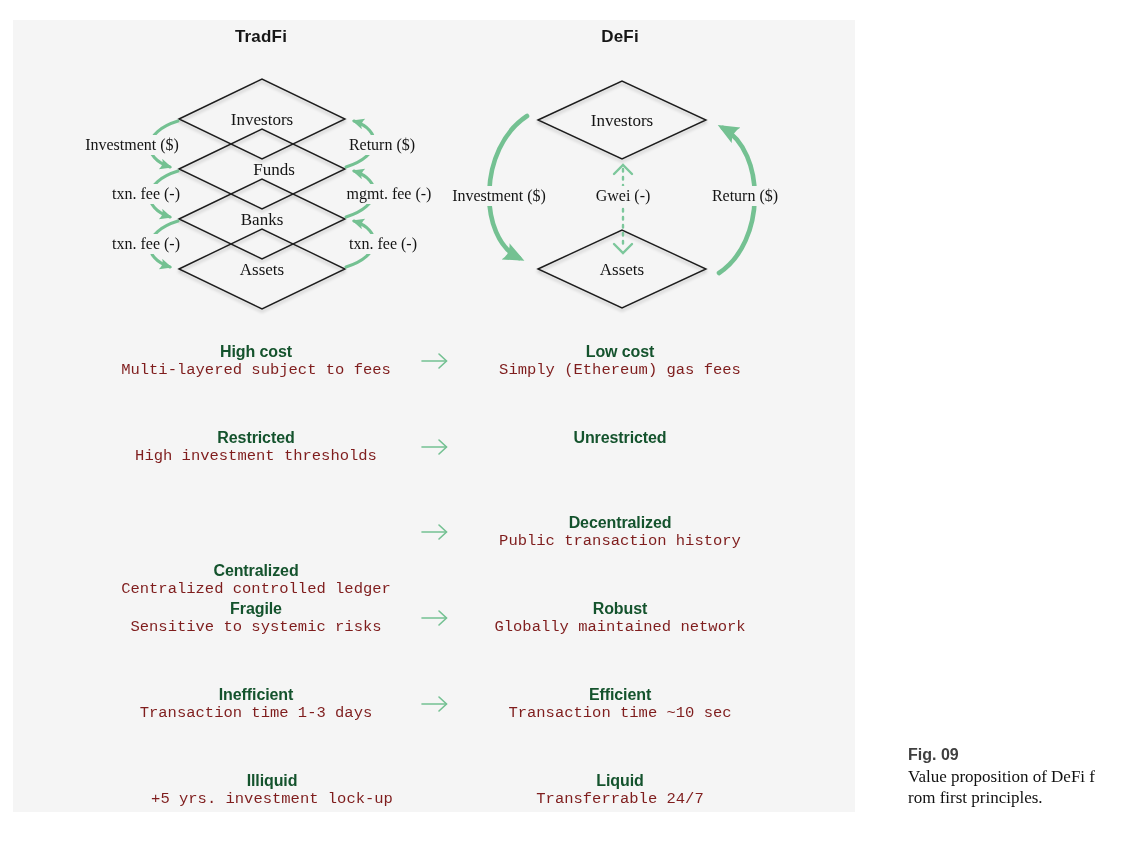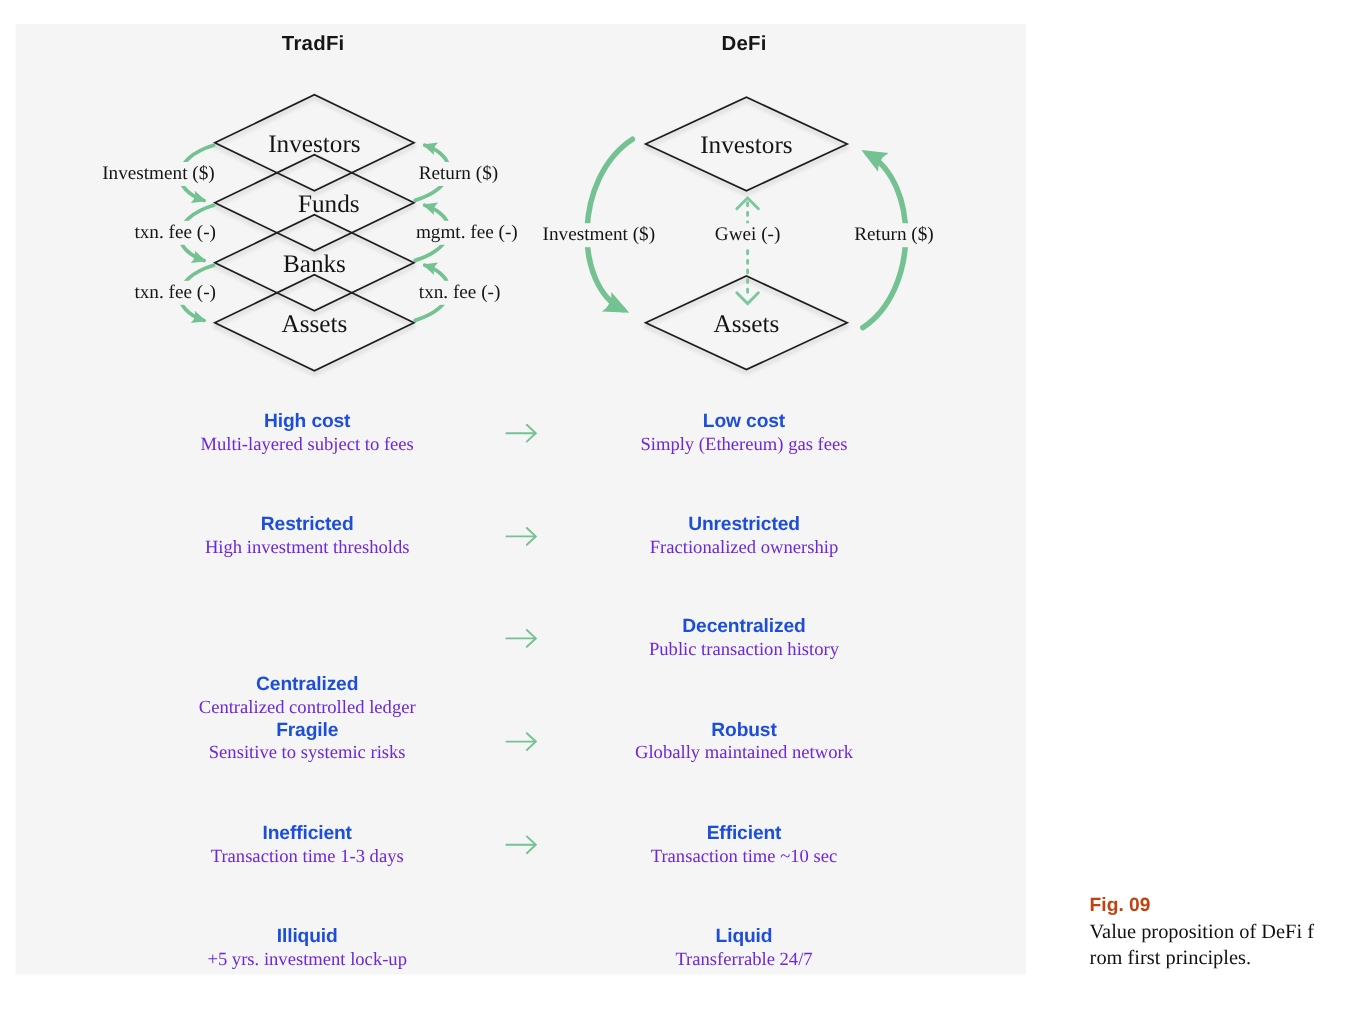--- a/index.html
+++ b/index.html
@@ -2,29 +2,29 @@
 <html><head>
 <meta charset="utf-8">
 <style>
   html,body{margin:0;padding:0;background:#ffffff;}
   #stage{position:relative;width:1140px;height:846px;background:#ffffff;overflow:hidden;
          font-family:"Liberation Sans",sans-serif;color:#161616;border-radius:20px;}
   .abs{position:absolute;}
   #panel{left:13px;top:20px;width:842px;height:792px;background:#f5f5f5;}
   #gfx{left:0;top:0;pointer-events:none;}
   .colTitle{transform:translate(-50%,0);font-size:17px;font-weight:700;letter-spacing:.2px;text-align:center;}
-  .dLabel{transform:translate(-50%,-50%);font-family:"Liberation Serif",serif;font-size:21px;
+  .dLabel{transform:translate(-50%,-50%);font-family:"Liberation Serif",serif;font-size:17px;
           white-space:nowrap;text-align:center;color:#141414;}
   .fLabel{transform:translate(-50%,-50%);font-family:"Liberation Serif",serif;font-size:16px;
           white-space:nowrap;background:#f5f5f5;padding:1px 3px;color:#141414;}
   .cell{width:300px;transform:translate(-50%,0);text-align:center;}
-  .cell h3{margin:0;font-size:16px;line-height:19px;font-weight:700;letter-spacing:-.1px;color:#1d4ed8;}
-  .cell p{margin:1px 0 0 0;font-family:Liberation Serif, serif;font-size:15.5px;line-height:17px;color:#6d28d9;}
+  .cell h3{margin:0;font-size:16px;line-height:19px;font-weight:700;letter-spacing:-.1px;color:#14532d;}
+  .cell p{margin:1px 0 0 0;font-family:Liberation Mono, monospace;font-size:15.5px;line-height:17px;color:#7f1d1d;}
   #caption{left:908px;top:746px;width:210px;}
-  #caption .fig{font-size:16px;font-weight:700;color:#c2410c;}
+  #caption .fig{font-size:16px;font-weight:700;color:#404040;}
   #caption .cap{margin-top:3px;font-family:"Liberation Serif",serif;font-size:17px;line-height:20.5px;color:#111;}
 </style>
 </head>
 <body>
 
 <div id="stage">
 
   <div id="panel" class="abs"></div>
 
   <svg id="gfx" class="abs" width="1140" height="846" viewBox="0 0 1140 846">
@@ -129,21 +129,20 @@
     <h3>Low cost</h3>
     <p>Simply (Ethereum) gas fees</p>
   </div>
 
   <div class="abs cell" style="left:256px;top:428px;">
     <h3>Restricted</h3>
     <p>High investment thresholds</p>
   </div>
   <div class="abs cell" style="left:620px;top:428px;">
     <h3>Unrestricted</h3>
-    <p>Fractionalized ownership</p>
   </div>
 
   <div class="abs cell" style="left:256px;top:513px;margin-top:48px;">
     <h3>Centralized</h3>
     <p>Centralized controlled ledger</p>
   </div>
   <div class="abs cell" style="left:620px;top:513px;">
     <h3>Decentralized</h3>
     <p>Public transaction history</p>
   </div>
@@ -159,21 +158,21 @@
 
   <div class="abs cell" style="left:256px;top:685px;">
     <h3>Inefficient</h3>
     <p>Transaction time 1-3 days</p>
   </div>
   <div class="abs cell" style="left:620px;top:685px;">
     <h3>Efficient</h3>
     <p>Transaction time ~10 sec</p>
   </div>
 
-  <div class="abs cell" style="left:256px;top:771px;">
+  <div class="abs cell" style="left:272px;top:771px;">
     <h3>Illiquid</h3>
     <p>+5 yrs. investment lock-up</p>
   </div>
   <div class="abs cell" style="left:620px;top:771px;">
     <h3>Liquid</h3>
     <p>Transferrable 24/7</p>
   </div>
 
   <div id="caption" class="abs">
     <div class="fig">Fig. 09</div>

